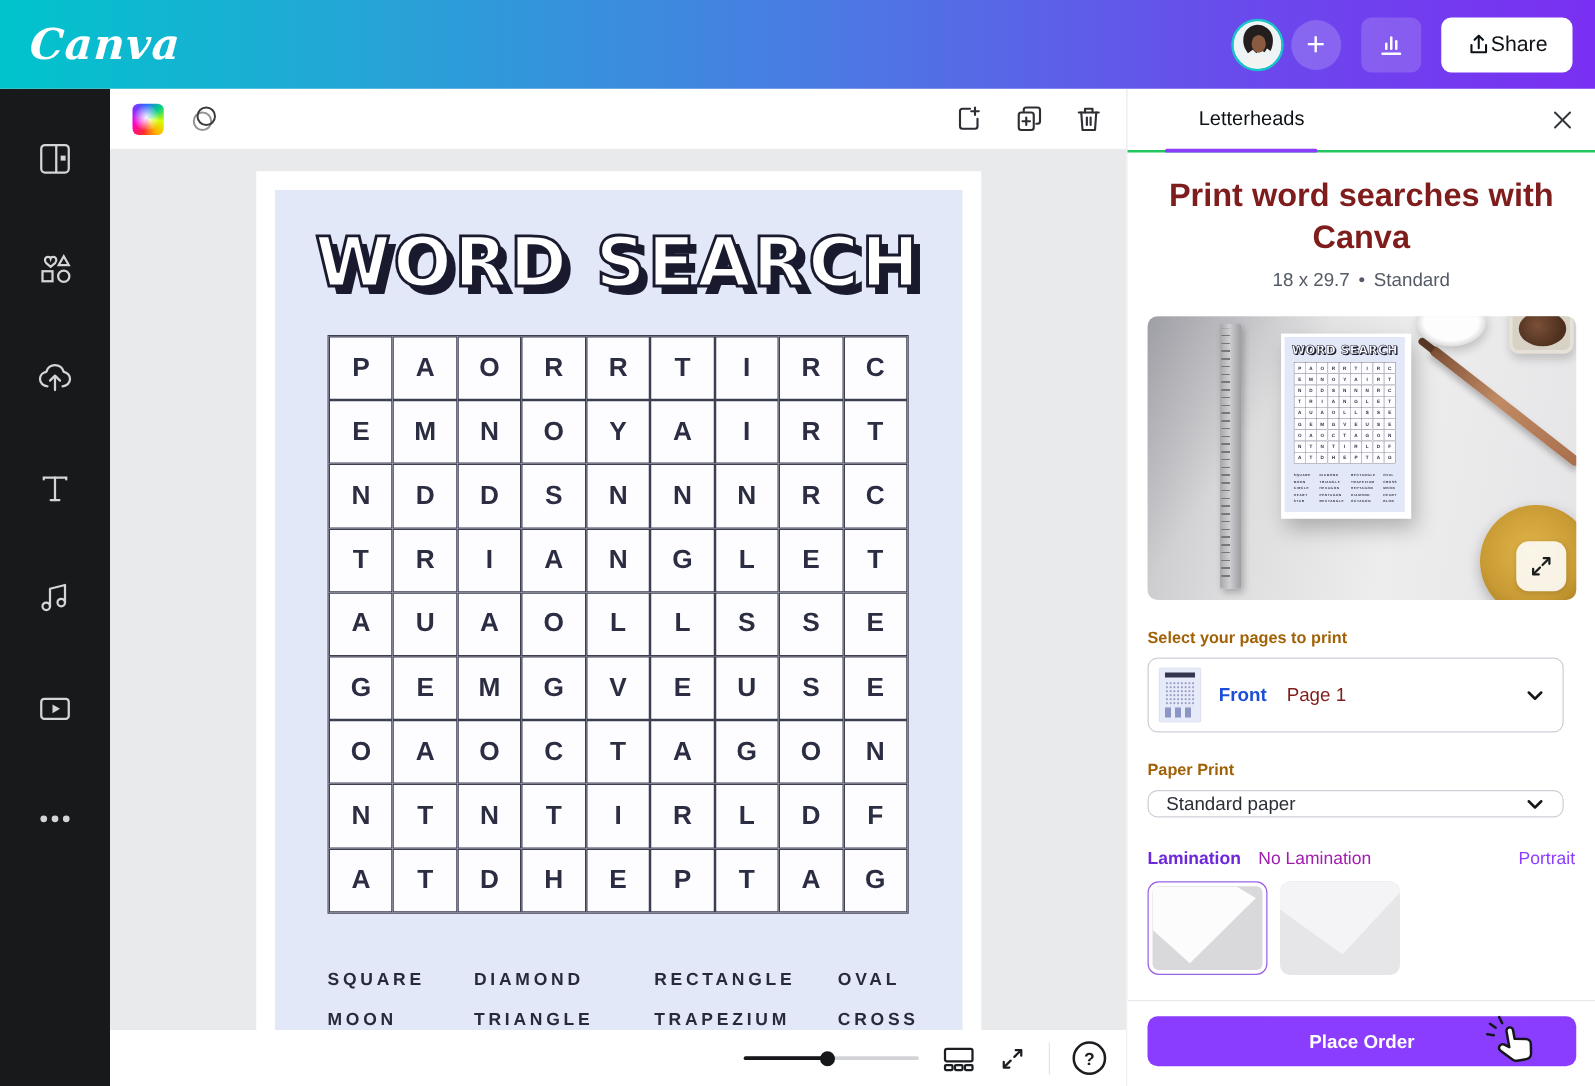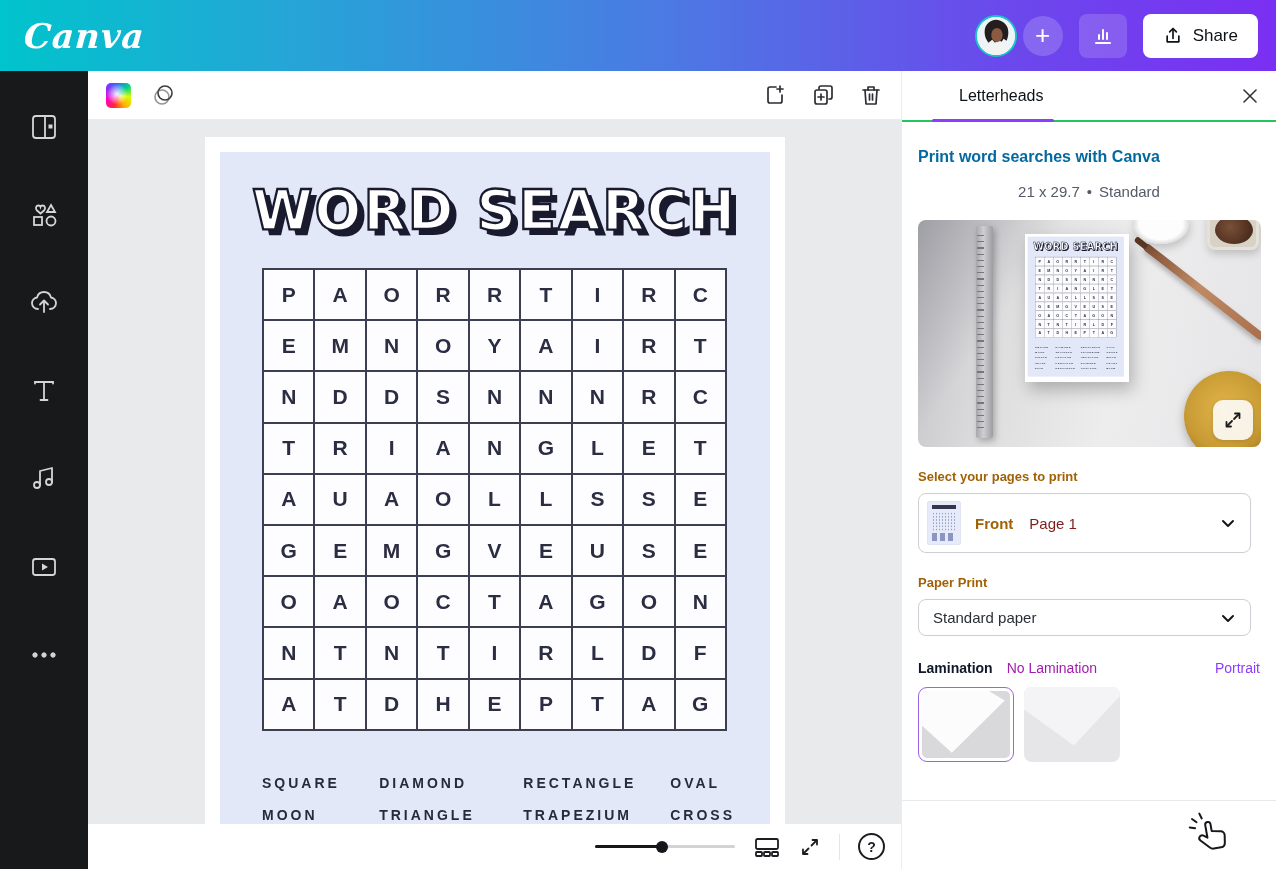--- a/index.html
+++ b/index.html
@@ -15,21 +15,21 @@
     font-size:34px; letter-spacing:1px; transform:skewX(-4deg); }
   .header-right { margin-left:auto; display:flex; align-items:center; gap:16px; }
   .avatar-group { display:flex; align-items:center; gap:6px; }
   .avatar { width:42px; height:42px; border-radius:50%; border:2px solid #19c3c9; background:#eef6f6;
     overflow:hidden; display:flex; align-items:center; justify-content:center; }
   .plus-btn { width:40px; height:40px; border-radius:50%; background:rgba(255,255,255,0.18);
     color:#fff; font-size:26px; font-weight:300; display:flex; align-items:center; justify-content:center; cursor:pointer; }
   .insights-btn { width:48px; height:44px; border-radius:8px; background:rgba(255,255,255,0.16);
     display:flex; align-items:center; justify-content:center; cursor:pointer; }
   .share-btn { height:44px; background:#fff; border-radius:8px; display:flex; align-items:center;
-    gap:10px; padding:0 20px; cursor:pointer; }
+    padding:0 20px; cursor:pointer; }
   .share-btn span { font-size:17px; color:#0d1216; font-weight:500; }
 
   
   .left-sidebar { position:absolute; left:0; top:71px; width:88px; height:798px; background:#18191b;
     display:flex; flex-direction:column; align-items:center; padding-top:12px; z-index:20; }
   .side-item { width:88px; height:88px; display:flex; align-items:center; justify-content:center; cursor:pointer; }
   .side-item svg { stroke:#d4d5d6; }
 
   
   .canvas-col { position:absolute; left:88px; top:71px; width:813px; height:798px; background:#e9eaec; }
@@ -74,21 +74,21 @@
 
   
   .right-panel { position:absolute; left:901px; top:71px; width:375px; height:798px; background:#fff;
     border-left:1px solid #ececee; z-index:10; }
   .panel-header { position:relative; height:51px; border-bottom:2px solid #22c55e; }
   .panel-tab { position:absolute; left:57px; top:16px; font-size:16px; color:#0d1216; cursor:pointer; }
   .panel-tab-underline { position:absolute; left:30px; top:48px; width:122px; height:3px; background:#8b3dff; border-radius:2px; }
   .panel-close { position:absolute; right:16px; top:15px; cursor:pointer; display:flex; }
 
   .panel-body { padding:18px 16px 0; }
-  .panel-title { font-size:16px; line-height:33px; font-weight:bold; color:#0369a1; }
+  .panel-title { font-size:26px; line-height:33px; font-weight:bold; color:#7f1d1d; text-align:center; }
   .panel-sub { margin-top:10px; text-align:center; font-size:15px; color:#545b66; display:flex;
     justify-content:center; gap:7px; align-items:center; }
 
   
   .preview { position:relative; margin-top:20px; width:343px; height:227px; border-radius:8px; overflow:hidden;
     background:linear-gradient(100deg,#c4c4c8 0%,#dededf 28%,#ededee 58%,#e5e4e6 100%); cursor:pointer; }
   .preview::before { content:""; position:absolute; inset:0;
     background:linear-gradient(125deg, rgba(70,70,85,0.30) 0%, rgba(70,70,85,0) 30%); }
   .ruler { position:absolute; left:58px; top:6px; width:17px; height:212px; border-radius:2px;
     background:linear-gradient(90deg,#a7a7ab,#cfcfd2 45%,#9d9da1);
@@ -116,36 +116,36 @@
     box-shadow:0 4px 10px rgba(0,0,0,0.25); }
   .preview-expand { position:absolute; right:8px; bottom:7px; width:40px; height:40px; border-radius:10px;
     background:rgba(252,252,248,0.9); display:flex; align-items:center; justify-content:center; cursor:pointer;
     box-shadow:0 1px 4px rgba(0,0,0,0.15); }
 
   
   .field-label { margin-top:22px; font-size:13px; font-weight:bold; color:#a16207; }
   .select-box { margin-top:9px; width:333px; border:1px solid #ccd0d5; border-radius:8px; background:#fff;
     display:flex; align-items:center; cursor:pointer; }
   .page-select { height:60px; padding:0 14px 0 8px; gap:14px; }
-  .paper-select { height:37px; padding:0 14px; }
+  .paper-select { height:22px; padding:0 14px; }
   .chevron { margin-left:auto; display:flex; }
   .page-thumb { width:34px; height:44px; border-radius:2px; background:#e7ebf9; border:1px solid #dfe3f2;
     position:relative; overflow:hidden; }
   .page-thumb::before { content:""; position:absolute; left:4px; top:3px; right:4px; height:4px; background:#343650; }
   .page-thumb::after { content:""; position:absolute; left:4px; top:10px; right:4px; height:20px;
     background:radial-gradient(#97a1c6 0.6px, transparent 0.8px); background-size:3px 3.2px; }
   .page-thumb .thumb-words { position:absolute; left:4px; bottom:3px; right:4px; height:8px;
     background:repeating-linear-gradient(90deg,#8b96c5 0 5px, transparent 5px 8px),
                repeating-linear-gradient(to bottom, transparent 0 1.5px, rgba(231,235,249,1) 1.5px 3px); }
-  .ps-side { font-size:15px; font-weight:bold; color:#a16207; }
+  .ps-side { font-size:15px; font-weight:bold; color:#1d4ed8; }
   .ps-page { font-size:15px; color:#7f1d1d; margin-left:2px; }
   .paper-select span { font-size:15px; color:#2a2f36; }
 
   .lam-row { margin-top:24px; display:flex; align-items:center; }
-  .lam-label { font-size:14px; font-weight:bold; color:#0f172a; }
+  .lam-label { font-size:14px; font-weight:bold; color:#6d28d9; }
   .lam-value { margin-left:14px; font-size:14px; color:#a21caf; }
   .compare-link { margin-left:auto; font-size:14px; color:#8b3dff; cursor:pointer; }
   .swatches { margin-top:11px; display:flex; gap:10px; }
   .swatch-sel { width:96px; height:75px; border:1.6px solid #9a63e8; border-radius:9px; padding:3px; cursor:pointer; }
   .swatch-inner { width:100%; height:100%; border-radius:5px; background:#d9d9dc; position:relative; overflow:hidden; }
   .swatch-inner::after { content:""; position:absolute; inset:0; background:#fcfcfd;
     clip-path:polygon(0 0, 76% 0, 94% 14%, 34% 92%, 0 52%);
     filter:drop-shadow(3px 3px 3px rgba(0,0,0,0.35)); }
   .swatch2 { width:96px; height:75px; border-radius:8px; background:#e6e6e9; position:relative; overflow:hidden; cursor:pointer; }
   .swatch2::after { content:""; position:absolute; inset:0; background:#f4f4f7;
@@ -446,21 +446,21 @@
         <svg width="20" height="20" viewBox="0 0 20 20" fill="none" stroke="#33363b" stroke-width="1.6" stroke-linecap="round">
           <path d="M4 4l12 12"></path>
             <path d="M16 4L4 16"></path>
         </svg>
       </div>
     </div>
 
     <div class="panel-body">
       <div class="panel-title">Print word searches with Canva</div>
       <div class="panel-sub">
-        <span>21 x 29.7</span>
+        <span>18 x 29.7</span>
         <span>•</span>
         <span>Standard</span>
       </div>
 
       <div class="preview">
         <div class="ruler"></div>
         <div class="preview-page-outer">
           <div class="mini-scale">
             <div class="page mini">
               <div class="page-inner">
@@ -649,20 +649,21 @@
       </div>
       <div class="swatches">
         <div class="swatch-sel">
           <div class="swatch-inner"></div>
         </div>
         <div class="swatch2"></div>
       </div>
     </div>
 
     <div class="panel-footer">
+      <button class="order-btn">Place Order</button>
       <svg class="cursor-hand" viewBox="0 0 36 36">
         <g stroke="#16171a" stroke-width="1.5" stroke-linecap="round">
           <path d="M10 3.5l1.8 3.6"></path>
           <path d="M4.5 7.5l3.4 2.4"></path>
           <path d="M2.8 13.8l4 .6"></path>
         </g>
         <path d="M17.5 9.5c-1.15 0-2 .9-2 2.05v9.6l-2.6-2c-1-.75-2.4-.6-3.1.35-.65.85-.6 2 .15 2.8l6.3 6.6c.65.7 1.55 1.1 2.5 1.1h5.6c1.7 0 3.1-1.25 3.35-2.9l.85-5.6c.2-1.6-.85-3.1-2.45-3.4l-6.6-1.3v-5.25c0-1.15-.85-2.05-2-2.05z" fill="#ffffff" stroke="#16171a" stroke-width="1.5" stroke-linejoin="round" transform="rotate(-10 18 18)"></path>
       </svg>
     </div>
   </div>

